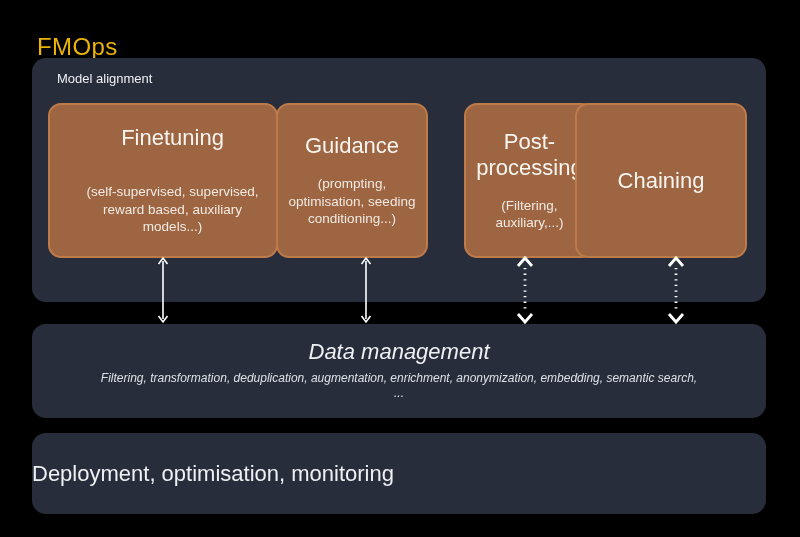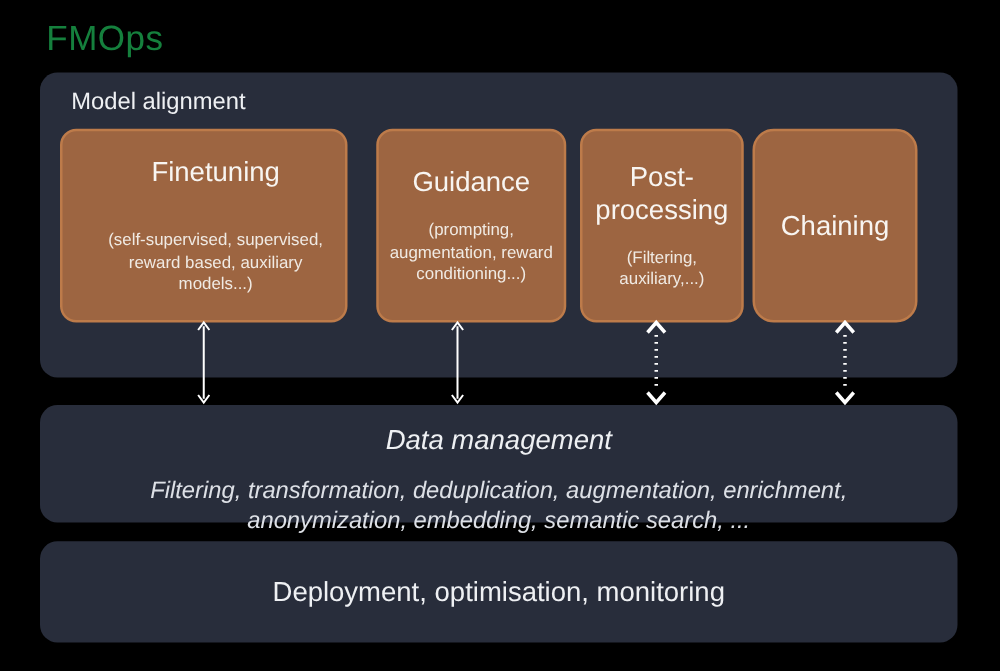--- a/index.html
+++ b/index.html
@@ -1,67 +1,67 @@
 <!DOCTYPE html>
 <html><head>
 <meta charset="utf-8">
 <style>
   html,body{margin:0;padding:0;background:#000;}
   body{width:800px;height:537px;overflow:hidden;font-family:"Liberation Sans",sans-serif;}
   .canvas{position:relative;width:800px;height:537px;background:#000;}
 
-  .page-title{position:absolute;left:37px;top:15px;font-size:28px;color:#15803d;letter-spacing:.4px;}
+  .page-title{position:absolute;left:37px;top:33px;font-size:24px;color:#eab308;letter-spacing:.4px;}
 
   .panel{position:absolute;left:32px;width:734px;background:#282d3b;border-radius:14px;box-sizing:border-box;}
   .panel-alignment{top:58px;height:244px;}
-  .panel-label{position:absolute;left:25px;top:13px;font-size:19px;color:#eef0f3;}
+  .panel-label{position:absolute;left:25px;top:13px;font-size:13px;color:#eef0f3;}
 
   .box{position:absolute;top:45px;height:155px;background:#9d6541;border:2px solid #bd7b4a;
        border-radius:13px;box-sizing:border-box;display:flex;flex-direction:column;
        justify-content:center;align-items:center;text-align:center;}
   .box-0{left:16px;width:230px;padding-left:19px;}
-  .box-1{left:269px;width:152px;}
+  .box-1{left:244px;width:152px;}
   .box-2{left:432px;width:131px;}
-  .box-3{left:570px;width:132px;border-radius:17px;}
+  .box-3{left:543px;width:172px;}
   .box-title{font-size:22px;line-height:1.18;color:#f8f5f1;}
   .box-subtitle{margin-top:16px;font-size:13.5px;line-height:1.3;color:#f0eae3;padding:0 5px;}
   .box-0 .box-subtitle{padding:0 12px;margin-top:32px;}
 
   .arrow{position:absolute;top:255px;width:20px;height:70px;}
   .arrow svg{display:block;}
   .arrow-0{left:153px;}
   .arrow-1{left:356px;}
   .arrow-2{left:515px;}
   .arrow-3{left:666px;}
 
   .panel-dm{top:324px;height:94px;text-align:center;color:#eef0f3;font-style:italic;}
   .dm-title{margin-top:15px;font-size:22px;}
-  .dm-subtitle{margin:16px auto 0;max-width:600px;font-size:19px;line-height:1.28;color:#dde0e6;}
+  .dm-subtitle{margin:6px auto 0;max-width:600px;font-size:12px;line-height:1.28;color:#dde0e6;}
 
-  .panel-deploy{top:433px;height:81px;display:flex;align-items:center;justify-content:center;}
+  .panel-deploy{top:433px;height:81px;display:flex;align-items:center;}
   .deploy-title{font-size:22px;color:#eef0f3;}
 </style>
 </head>
 <body>
 
 <div class="canvas">
 
   <div class="page-title">FMOps</div>
 
   <section class="panel panel-alignment">
     <div class="panel-label">Model alignment</div>
 
     <div class="box box-0">
       <div class="box-title">Finetuning</div>
       <div class="box-subtitle">(self-supervised, supervised, reward based, auxiliary models...)</div>
     </div>
 
     <div class="box box-1">
       <div class="box-title">Guidance</div>
-      <div class="box-subtitle">(prompting, augmentation, reward conditioning...)</div>
+      <div class="box-subtitle">(prompting, optimisation, seeding conditioning...)</div>
     </div>
 
     <div class="box box-2">
       <div class="box-title">Post-processing</div>
       <div class="box-subtitle">(Filtering, auxiliary,...)</div>
     </div>
 
     <div class="box box-3">
       <div class="box-title">Chaining</div>
     </div>

